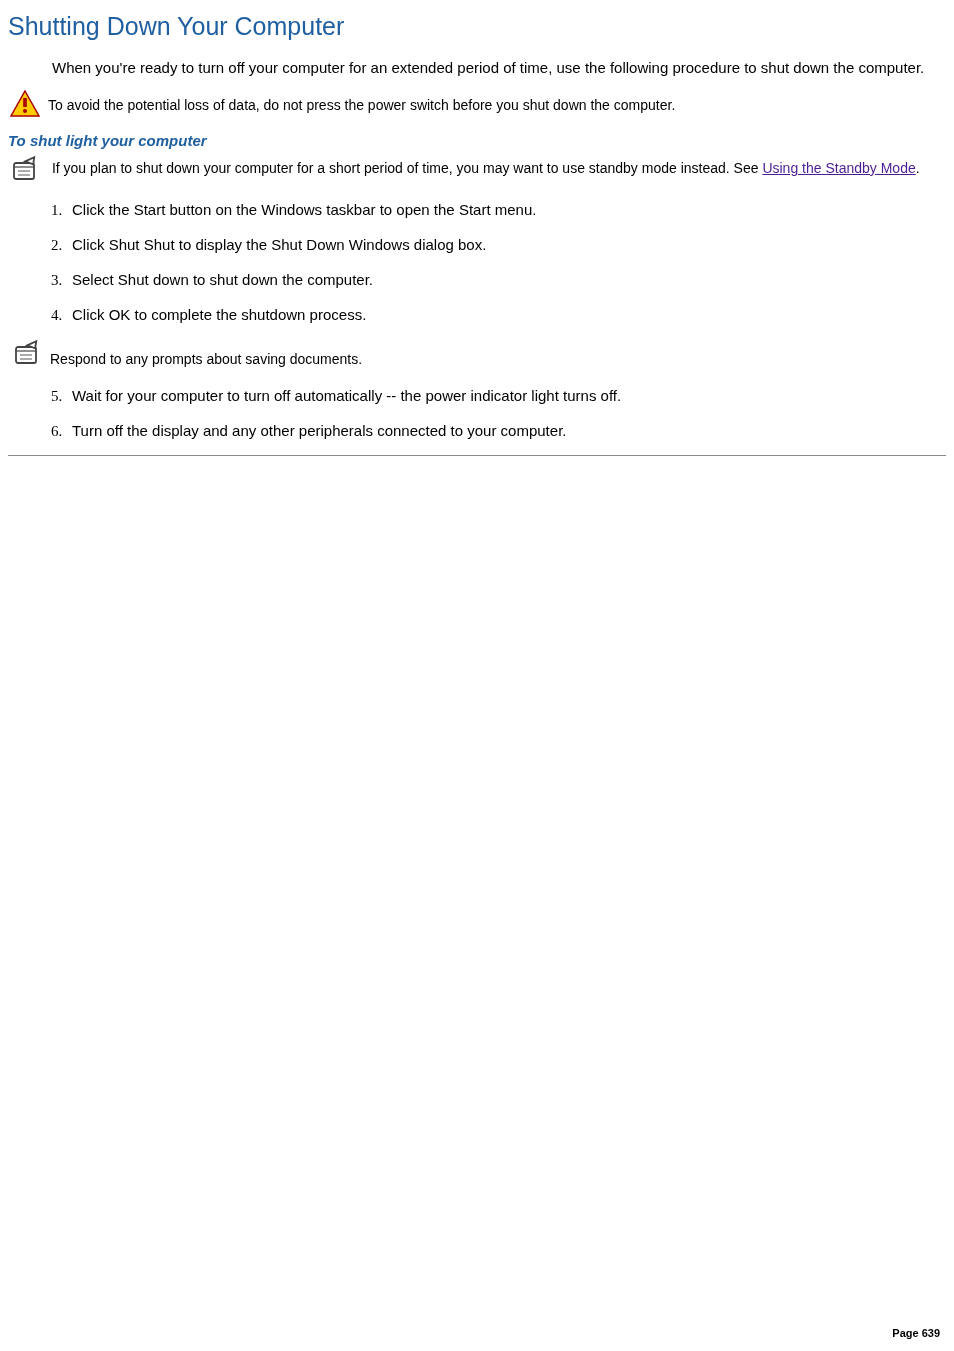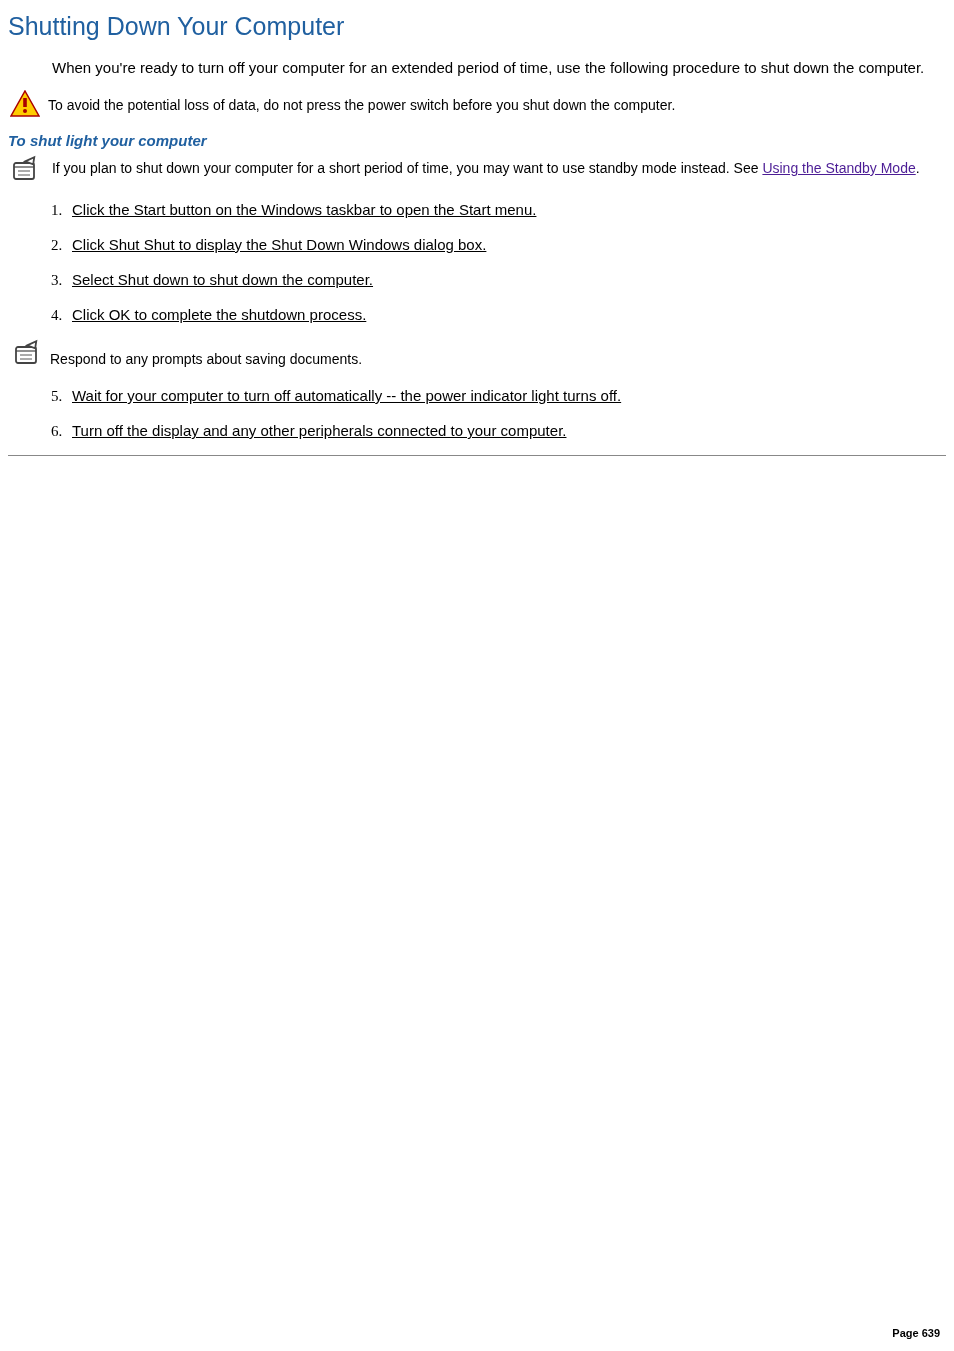--- a/index.html
+++ b/index.html
@@ -66,21 +66,20 @@
       vertical-align: middle;
       margin-right: 6px;
     }
     .link {
       color: #4c1d95;
       margin-top: 16px;
     }
     ol.steps {
       margin-left: 58px;
       margin-bottom: 10px;
-      text-decoration: underline;
     }
     ol.steps li {
       margin-bottom: 14px;
       line-height: 1.4;
       padding-left: 6px;
       font-size: 15px;
     }
     ol.steps li::marker {
       font-family: 'Times New Roman', Times, serif;
       font-size: 15px;

